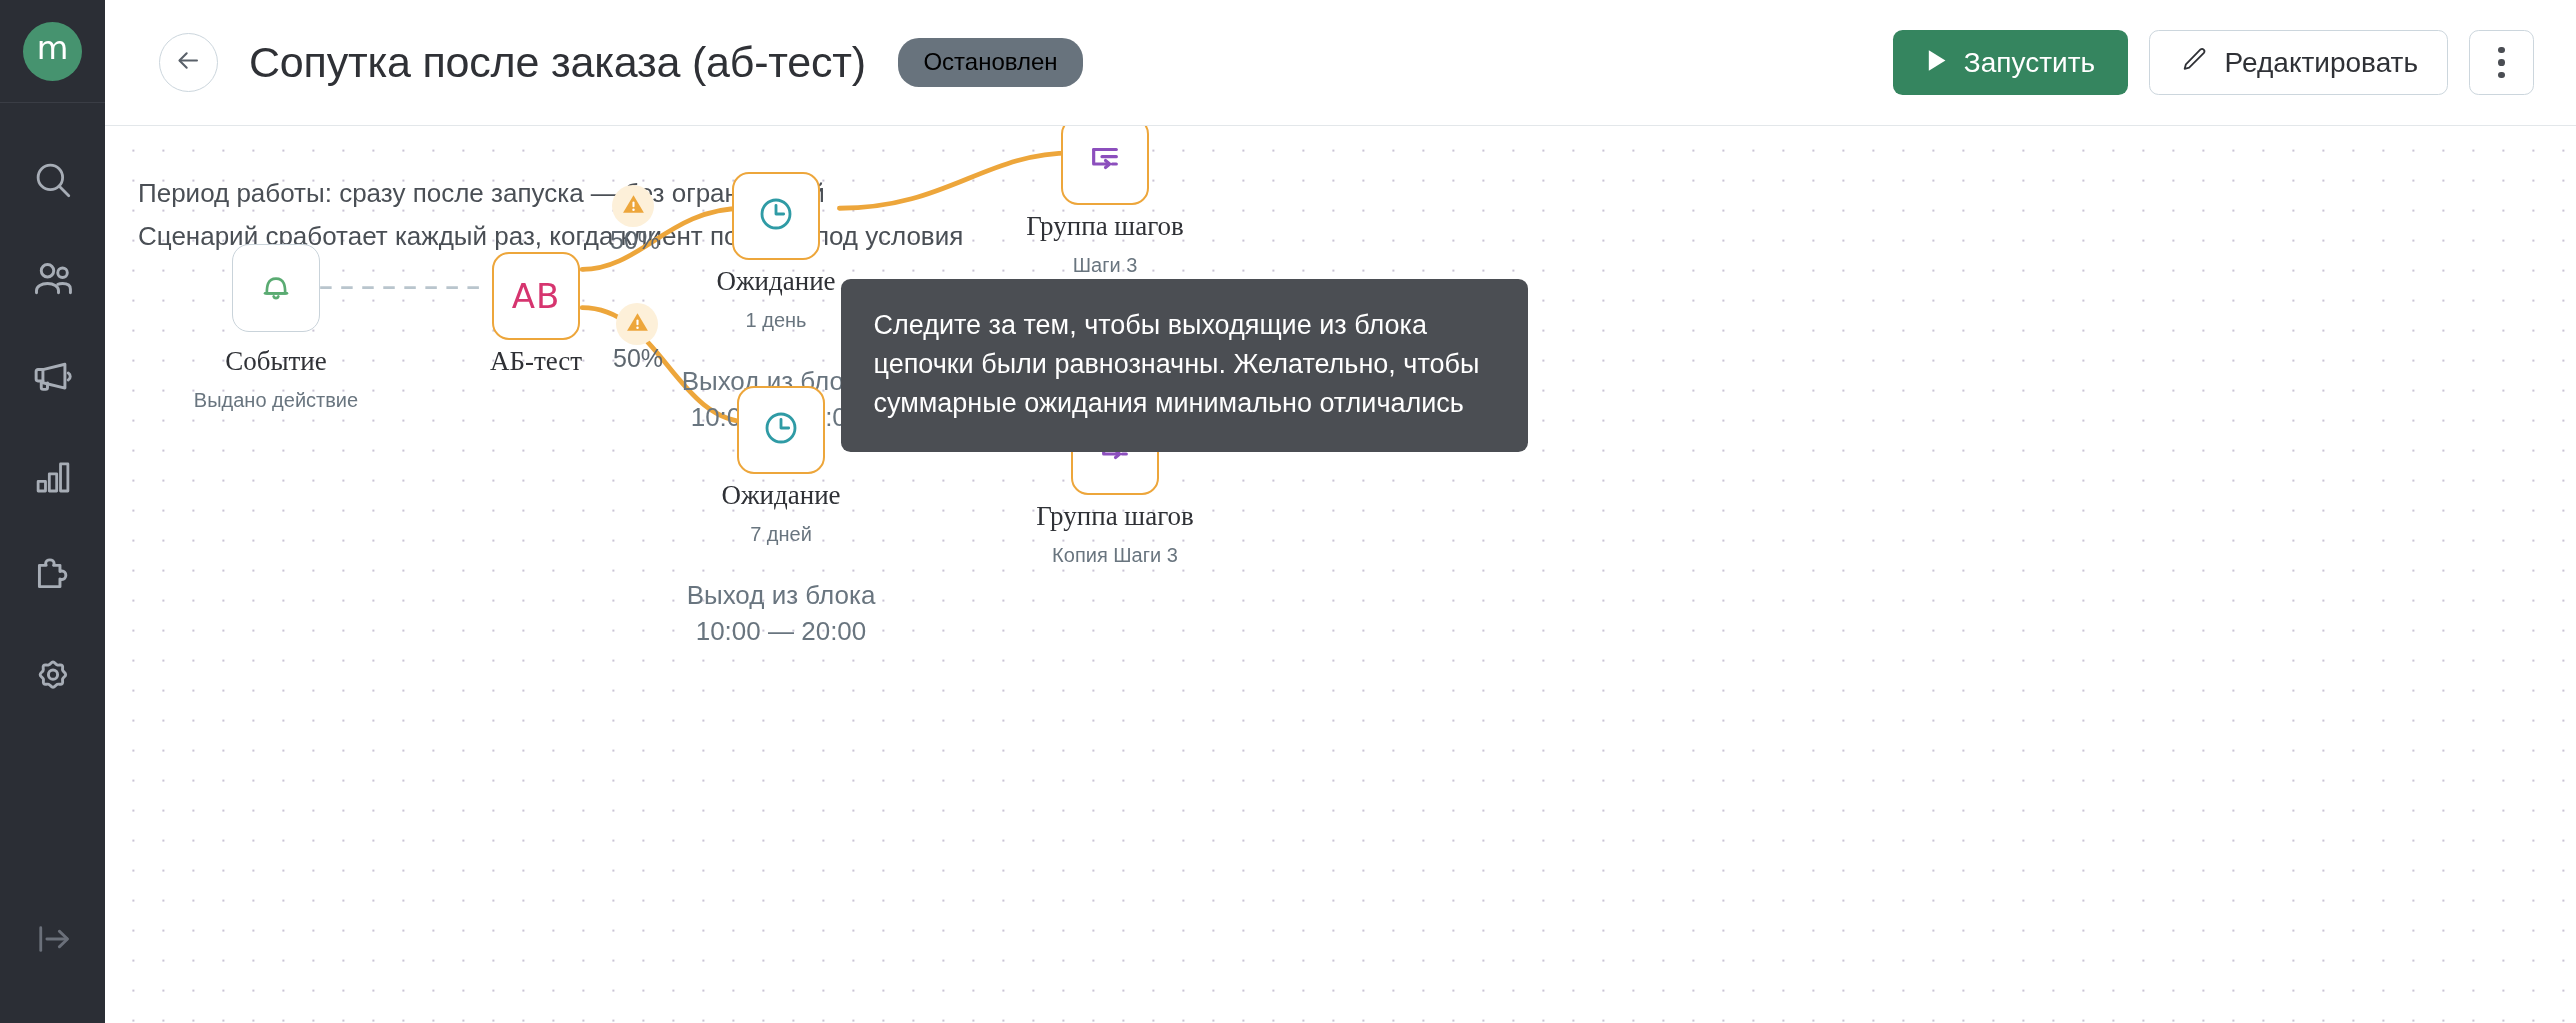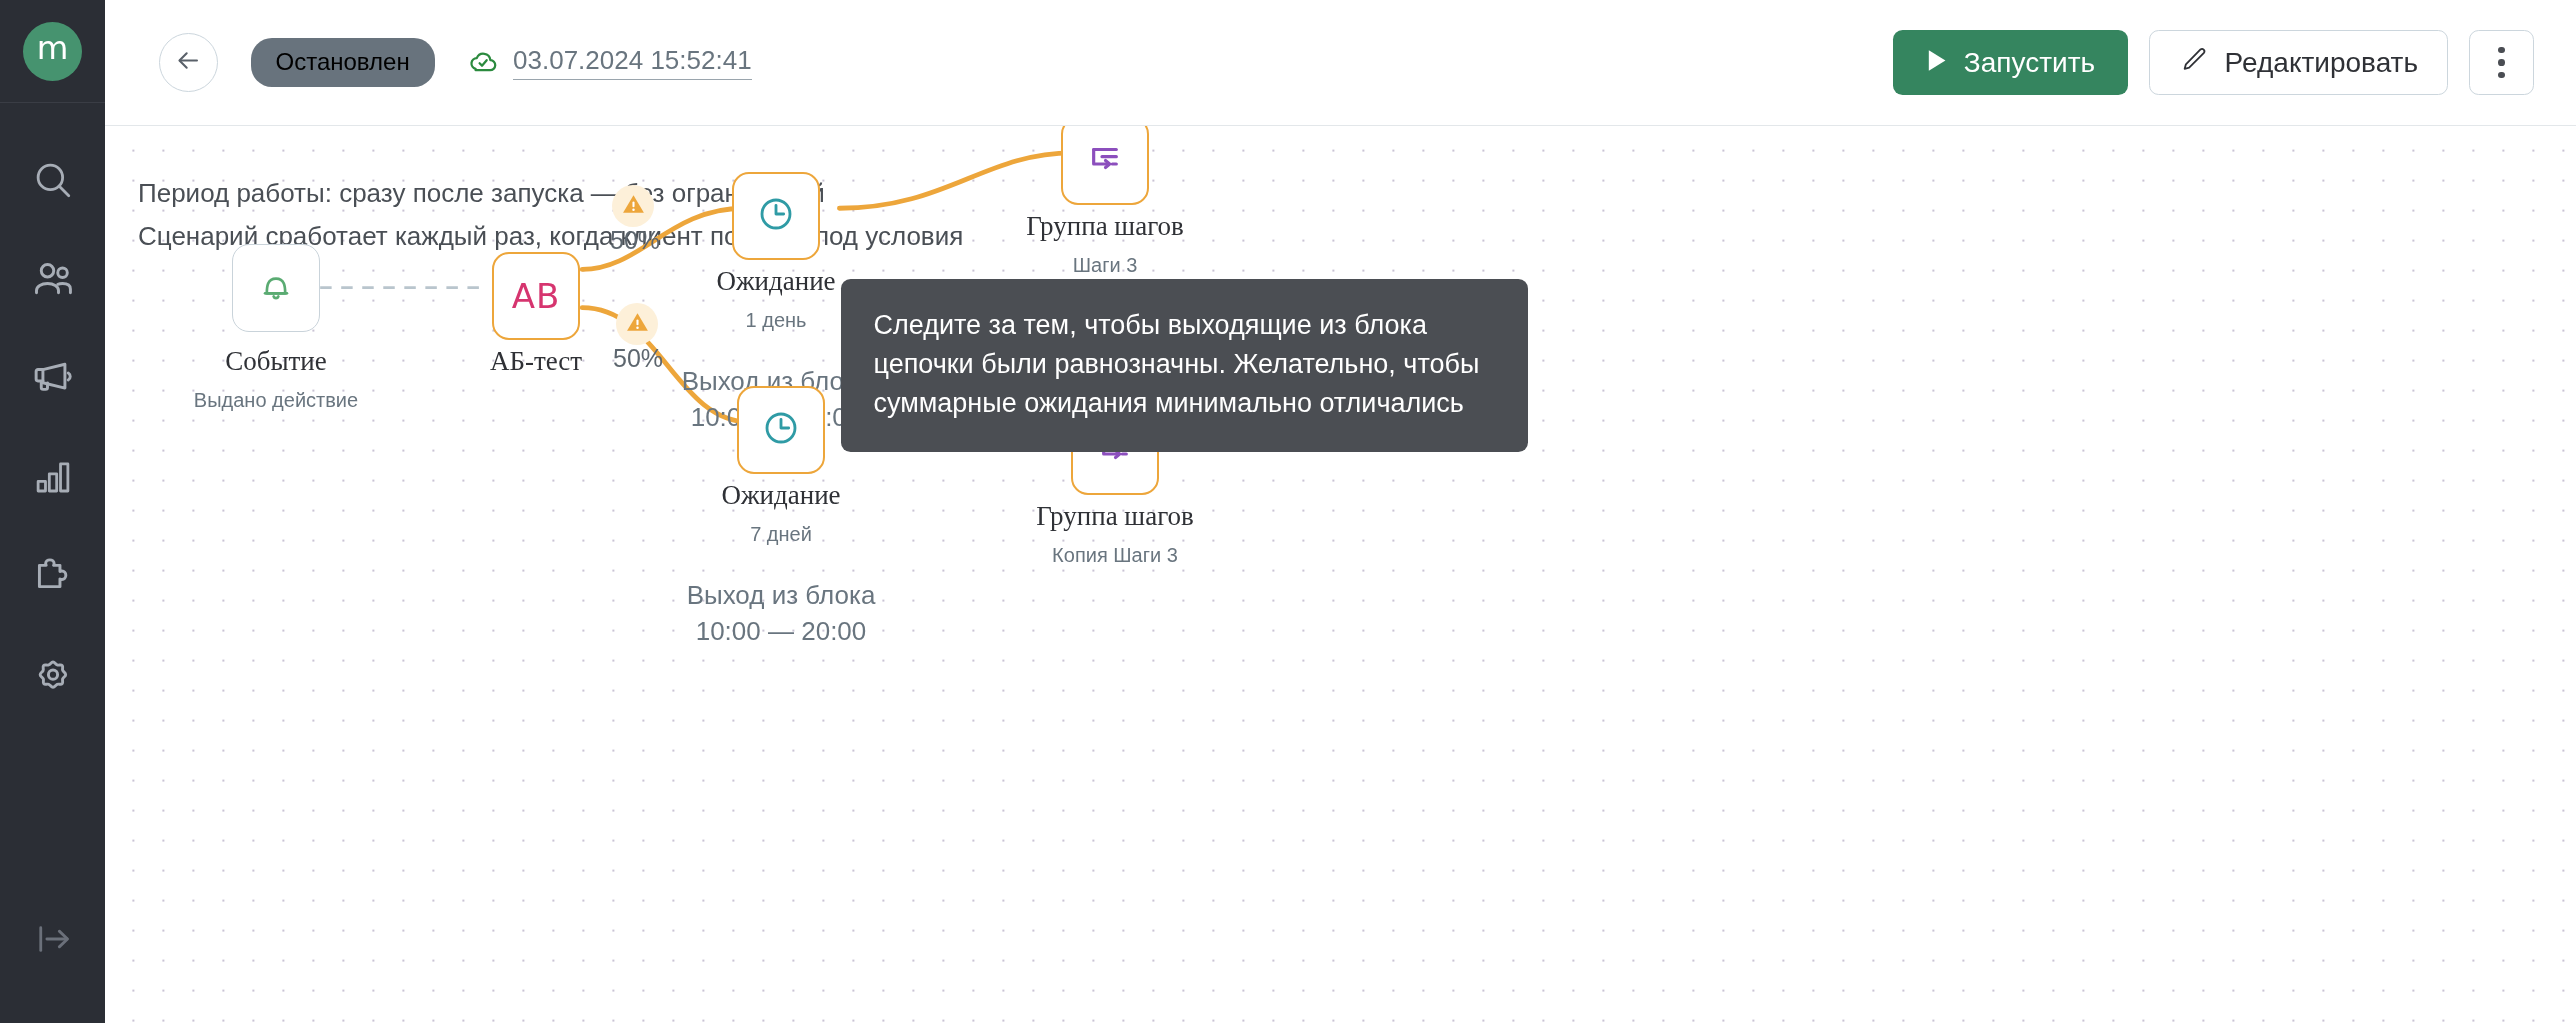--- a/index.html
+++ b/index.html
@@ -250,32 +250,24 @@
 
       <div class="back-btn">
         <span>
           <svg width="29" height="29" viewBox="0 0 24 24" fill="none" stroke="#596069" stroke-width="1.7" stroke-linecap="round" stroke-linejoin="round">
             <line x1="19" y1="12" x2="5" y2="12"></line>
               <polyline points="10.5,6 4.5,12 10.5,18"></polyline>
           </svg>
         </span>
       </div>
 
+      <div class="page-title">Сопутка после заказа (аб-тест)</div>
 
       <div class="status-badge">Остановлен</div>
 
-      <div class="saved-block">
-        <span>
-          <svg width="34" height="34" viewBox="0 0 24 24" fill="none" stroke="#2b8a3e" stroke-width="1.6" stroke-linecap="round" stroke-linejoin="round">
-            <path d="M6.8 18.5h10.1a3.6 3.6 0 0 0 .3-7.2 5 5 0 0 0-9.6-1.3 3.8 3.8 0 0 0-.8 7.5z"></path>
-            <polyline points="9.6,13.6 11.3,15.3 14.6,11.4"></polyline>
-          </svg>
-        </span>
-        <span class="saved-time">03.07.2024 15:52:41</span>
-      </div>
 
       <div class="header-right">
         <button class="btn-run">
           <span>
             <svg width="21" height="23" viewBox="0 0 16 18">
                 <polygon points="2,1 15,9 2,17" fill="#ffffff"></polygon>
               </svg>
           </span>
           <span>Запустить</span>
         </button>

